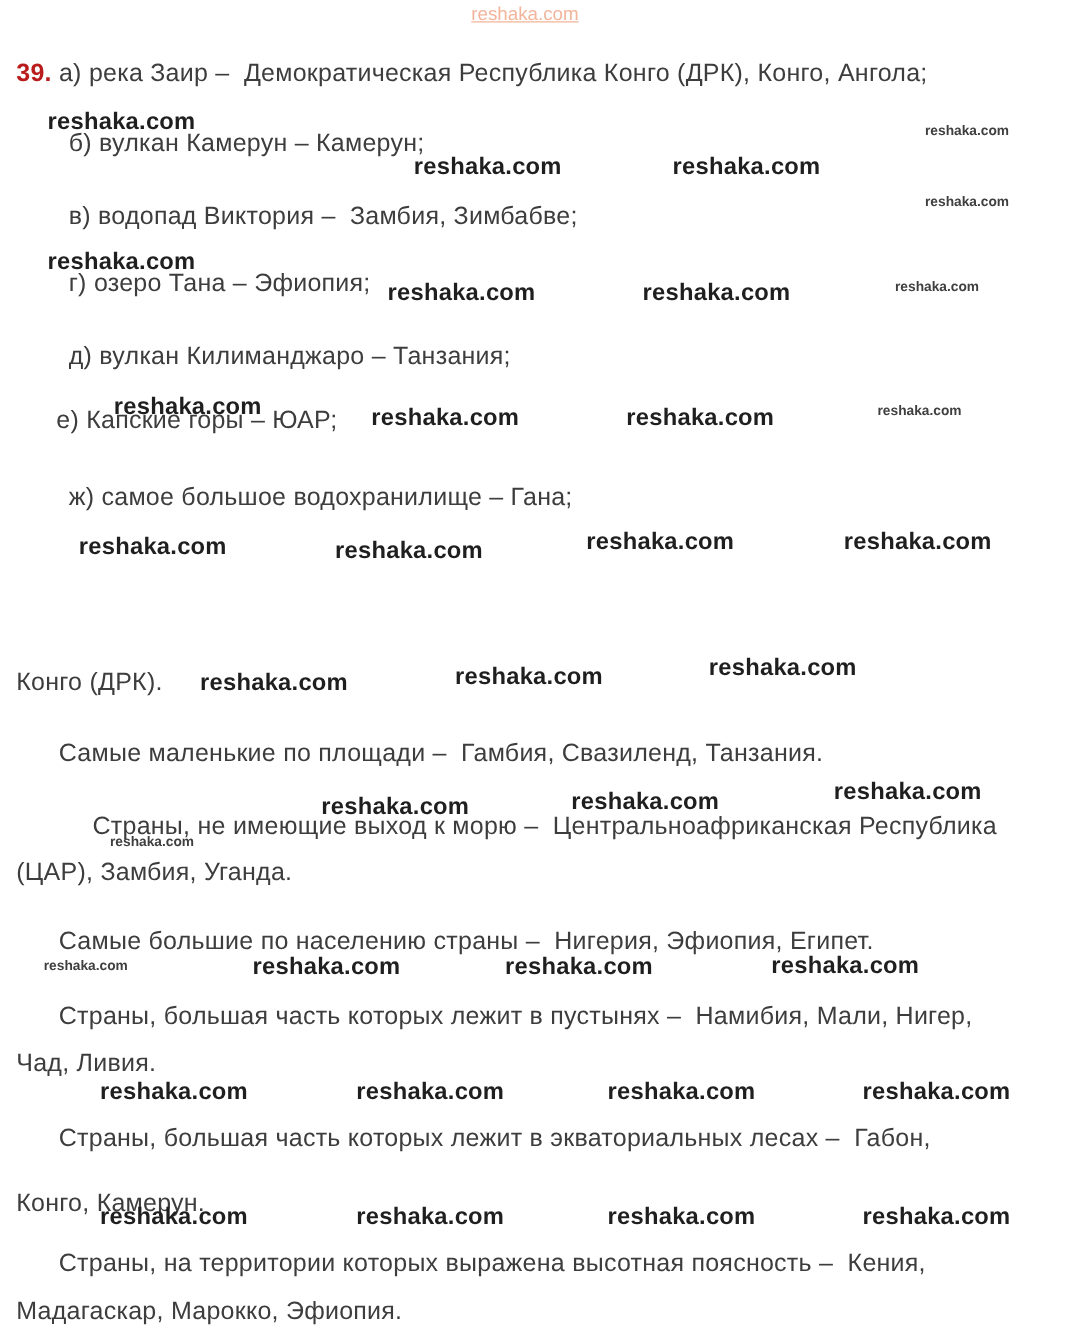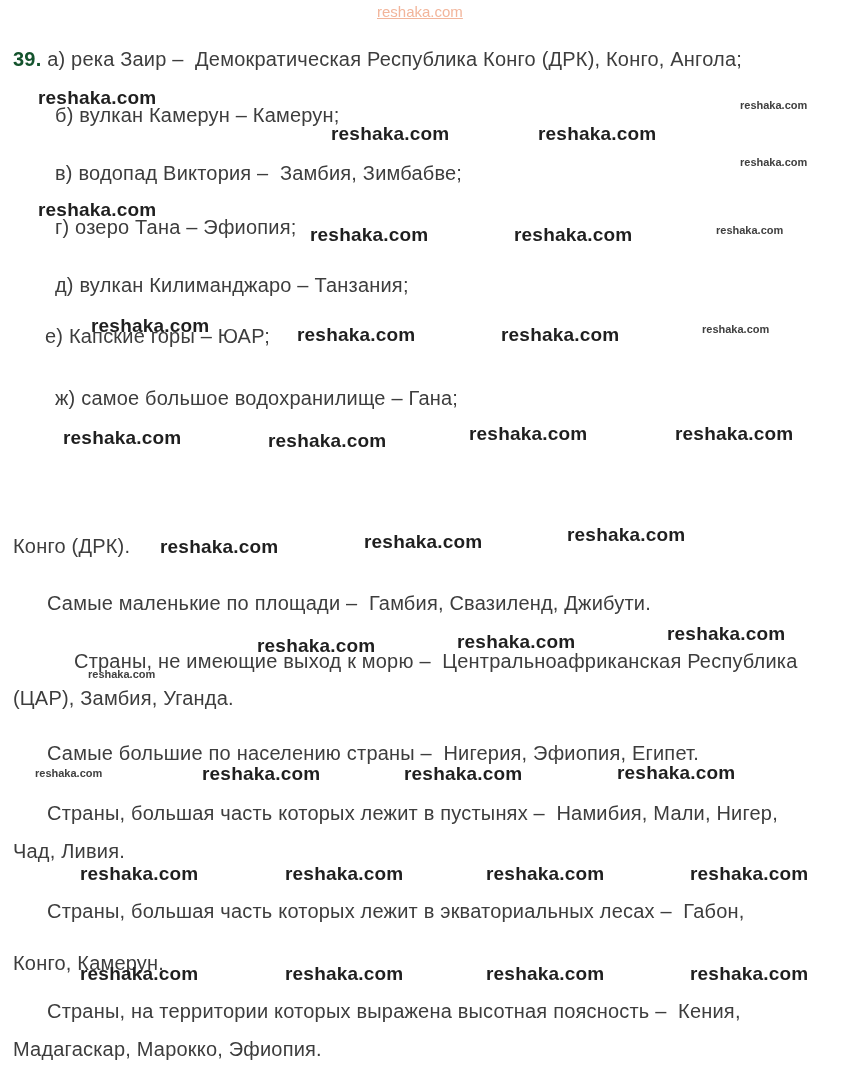--- a/index.html
+++ b/index.html
@@ -15,21 +15,21 @@
   .line {
     position: absolute;
     font-size: 20px;
     line-height: 24px;
     color: #3d3d3d;
     white-space: pre;
     letter-spacing: 0.2px;
   }
   .line .num {
     font-weight: bold;
-    color: #14532d;
+    color: #b91c1c;
   }
   .wm-bold {
     position: absolute;
     font-size: 19px;
     font-weight: bold;
     color: #1f1f1f;
     white-space: pre;
     letter-spacing: 0.2px;
   }
   .wm-small {
@@ -53,21 +53,21 @@
 
 <div class="page" id="page">
     <div class="line" style="left: 13px; top: 47px;"><span class="num">39.</span><span> а) река Заир –  Демократическая Республика Конго (ДРК), Конго, Ангола;</span></div>
     <div class="line" style="left: 55px; top: 103px;"><span>б) вулкан Камерун – Камерун;</span></div>
     <div class="line" style="left: 55px; top: 161px;"><span>в) водопад Виктория –  Замбия, Зимбабве;</span></div>
     <div class="line" style="left: 55px; top: 215px;"><span>г) озеро Тана – Эфиопия;</span></div>
     <div class="line" style="left: 55px; top: 273px;"><span>д) вулкан Килиманджаро – Танзания;</span></div>
     <div class="line" style="left: 45px; top: 324px;"><span>е) Капские горы – ЮАР;</span></div>
     <div class="line" style="left: 55px; top: 386px;"><span>ж) самое большое водохранилище – Гана;</span></div>
     <div class="line" style="left: 13px; top: 534px;"><span>Конго (ДРК).</span></div>
-    <div class="line" style="left: 47px; top: 591px;"><span>Самые маленькие по площади –  Гамбия, Свазиленд, Джибути.</span></div>
+    <div class="line" style="left: 47px; top: 591px;"><span>Самые маленькие по площади –  Гамбия, Свазиленд, Танзания.</span></div>
     <div class="line" style="left: 47px; top: 649px; margin-left: 27px;"><span>Страны, не имеющие выход к морю –  Центральноафриканская Республика</span></div>
     <div class="line" style="left: 13px; top: 686px;"><span>(ЦАР), Замбия, Уганда.</span></div>
     <div class="line" style="left: 47px; top: 741px;"><span>Самые большие по населению страны –  Нигерия, Эфиопия, Египет.</span></div>
     <div class="line" style="left: 47px; top: 801px;"><span>Страны, большая часть которых лежит в пустынях –  Намибия, Мали, Нигер,</span></div>
     <div class="line" style="left: 13px; top: 839px;"><span>Чад, Ливия.</span></div>
     <div class="line" style="left: 47px; top: 899px;"><span>Страны, большая часть которых лежит в экваториальных лесах –  Габон,</span></div>
     <div class="line" style="left: 13px; top: 937px; margin-top: 14px;"><span>Конго, Камерун.</span></div>
     <div class="line" style="left: 47px; top: 999px;"><span>Страны, на территории которых выражена высотная поясность –  Кения,</span></div>
     <div class="line" style="left: 13px; top: 1037px;"><span>Мадагаскар, Марокко, Эфиопия.</span></div>
     <span class="wm-top" style="left: 377px; top: 3px;">reshaka.com</span>

